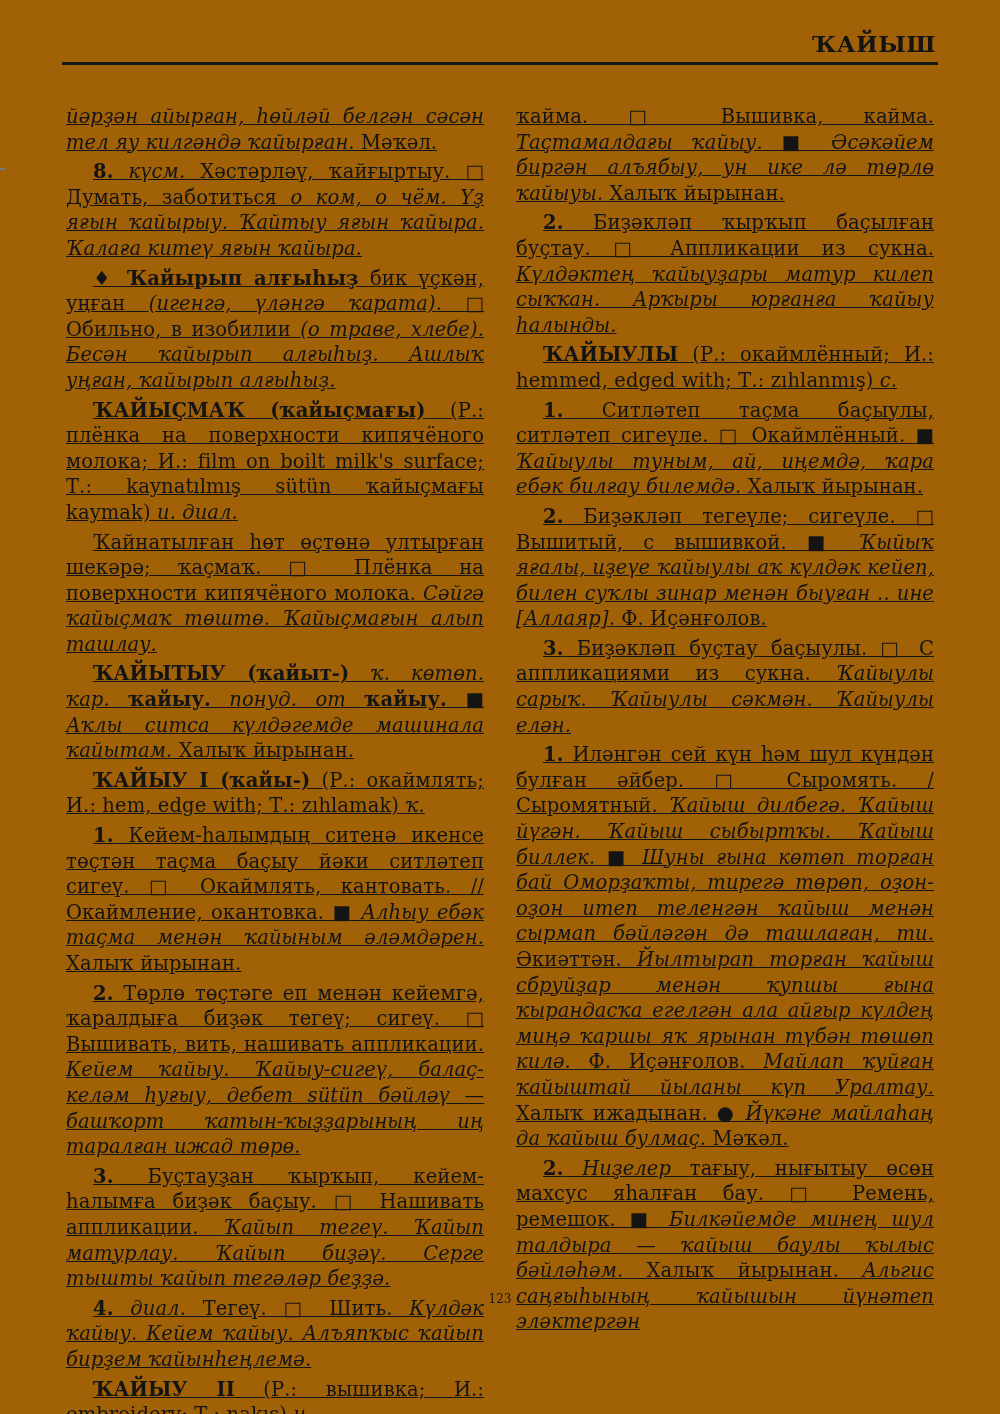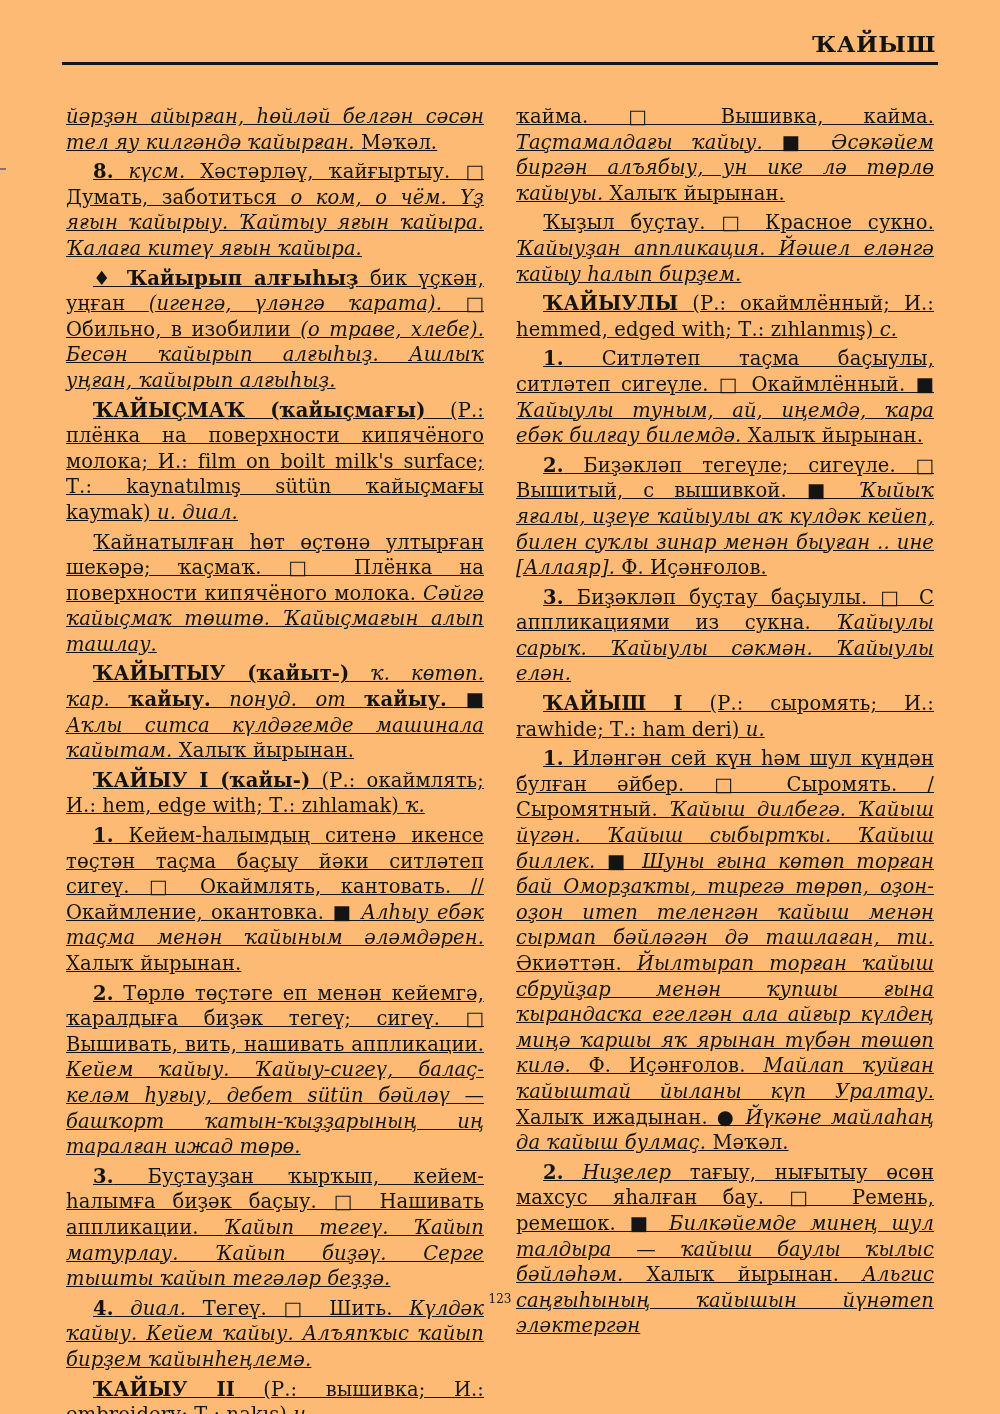--- a/index.html
+++ b/index.html
@@ -4,21 +4,21 @@
 <style>
   html, body { margin: 0; padding: 0; }
   body {
     width: 1000px; height: 1414px;
     background: #e8e8e8;
     font-family: "DejaVu Serif", "Liberation Serif", serif;
   }
   .page {
     position: relative;
     width: 1000px; height: 1414px;
-    background: #fdba74;
+    background: #a16207;
     color: #141414;
     overflow: hidden;
   }
   .running-head {
     position: absolute;
     top: 30px; left: 62px; right: 64px;
     text-align: right;
     font-weight: bold;
     font-size: 23px;
     letter-spacing: 0.5px;
@@ -82,24 +82,23 @@
         <p class="para"><span class="b">ҠАЙЫУ I (ҡайы-)</span><span> (Р.: окаймлять; И.: hem, edge with; Т.: zıhlamak) </span><span class="i">ҡ.</span></p>
         <p class="para"><span class="b">1.</span><span> Кейем-һалымдың ситенә икенсе төҫтән таҫма баҫыу йәки ситләтеп сигеү. □ Окаймлять, кантовать. // Окаймление, окантовка. ■ </span><span class="i">Алһыу ебәк таҫма менән ҡайыным әләмдәрен.</span><span> Халыҡ йырынан.</span></p>
         <p class="para"><span class="b">2.</span><span> Төрлө төҫтәге еп менән кейемгә, ҡаралдыға биҙәк тегеү; сигеү. □ Вышивать, вить, нашивать аппликации. </span><span class="i">Кейем ҡайыу. Ҡайыу-сигеү, балаҫ-келәм һуғыу, дебет sütün бәйләү — башҡорт ҡатын-ҡыҙҙарының иң таралған ижад төрө.</span></p>
         <p class="para"><span class="b">3.</span><span> Буҫтауҙан ҡырҡып, кейем-һалымға биҙәк баҫыу. □ Нашивать аппликации. </span><span class="i">Ҡайып тегеү. Ҡайып матурлау. Ҡайып биҙәү. Серге тышты ҡайып тегәләр беҙҙә.</span></p>
         <p class="para"><span class="b">4.</span><span class="i"> диал.</span><span> Тегеү. □ Шить. </span><span class="i">Күлдәк ҡайыу. Кейем ҡайыу. Алъяпҡыс ҡайып бирҙем ҡайынһеңлемә.</span></p>
         <p class="para"><span class="b">ҠАЙЫУ II</span><span> (Р.: вышивка; И.: embroidery; Т.: nakış) </span><span class="i">и.</span></p>
         <p class="para"><span class="b">1.</span><span> Кейемдең, ҡаралдының ситенә тотҡан таҫма йәки ситләтеп сиккән сигеү;</span></p>
       </div>
     <div class="col">
         <p class="para noindent"><span>ҡайма. □ Вышивка, кайма. </span><span class="i">Таҫтамалдағы ҡайыу.</span><span> ■ </span><span class="i">Әсәкәйем биргән алъябыу, ун ике лә төрлө ҡайыуы.</span><span> Халыҡ йырынан.</span></p>
-        <p class="para"><span>Ҡыҙыл буҫтау. □ Красное сукно. </span><span class="i">Ҡайыуҙан аппликация. Йәшел еләнгә ҡайыу һалып бирҙем.</span></p>
+        <p class="para"><span class="b">2.</span><span> Биҙәкләп ҡырҡып баҫылған буҫтау. □ Аппликации из сукна. </span><span class="i">Күлдәктең ҡайыуҙары матур килеп сыҡҡан. Арҡыры юрғанға ҡайыу һалынды.</span></p>
         <p class="para"><span class="b">ҠАЙЫУЛЫ</span><span> (Р.: окаймлённый; И.: hemmed, edged with; Т.: zıhlanmış) </span><span class="i">с.</span></p>
         <p class="para"><span class="b">1.</span><span> Ситләтеп таҫма баҫыулы, ситләтеп сигеүле. □ Окаймлённый. ■ </span><span class="i">Ҡайыулы туным, ай, иңемдә, ҡара ебәк билғау билемдә.</span><span> Халыҡ йырынан.</span></p>
         <p class="para"><span class="b">2.</span><span> Биҙәкләп тегеүле; сигеүле. □ Вышитый, с вышивкой. ■ </span><span class="i">Ҡыйыҡ яғалы, иҙеүе ҡайыулы аҡ күлдәк кейеп, билен суҡлы зинар менән быуған .. ине [Аллаяр].</span><span> Ф. Иҫәнғолов.</span></p>
         <p class="para"><span class="b">3.</span><span> Биҙәкләп буҫтау баҫыулы. □ С аппликациями из сукна. </span><span class="i">Ҡайыулы сарыҡ. Ҡайыулы сәкмән. Ҡайыулы елән.</span></p>
-        <p class="para"><span class="b">ҠАЙЫШ I</span><span> (Р.: сыромять; И.: rawhide; Т.: ham deri) </span><span class="i">и.</span></p>
         <p class="para"><span class="b">1.</span><span> Иләнгән сей күн һәм шул күндән булған әйбер. □ Сыромять. / Сыромятный. </span><span class="i">Ҡайыш дилбегә. Ҡайыш йүгән. Ҡайыш сыбыртҡы. Ҡайыш биллек.</span><span> ■ </span><span class="i">Шуны ғына көтөп торған бай Оморҙаҡты, тирегә төрөп, оҙон-оҙон итеп теленгән ҡайыш менән сырмап бәйләгән дә ташлаған, ти.</span><span> Әкиәттән. </span><span class="i">Йылтырап торған ҡайыш сбруйҙар менән ҡупшы ғына ҡырандасҡа егелгән ала айғыр күлдең миңә ҡаршы яҡ ярынан түбән төшөп килә.</span><span> Ф. Иҫәнғолов. </span><span class="i">Майлап ҡуйған ҡайыштай йыланы күп Уралтау.</span><span> Халыҡ ижадынан. ● </span><span class="i">Йүкәне майлаһаң да ҡайыш булмаҫ.</span><span> Мәҡәл.</span></p>
         <p class="para"><span class="b">2.</span><span class="i"> Ниҙелер </span><span>тағыу, нығытыу өсөн махсус яһалған бау. □ Ремень, ремешок. ■ </span><span class="i">Билкәйемде минең шул талдыра — ҡайыш баулы ҡылыс бәйләһәм.</span><span> Халыҡ йырынан. </span><span class="i">Альгис саңғыһының ҡайышын йүнәтеп эләктергән</span></p>
       </div>
   </div>
   <div class="folio">123</div>
 </div>
 
 </body></html>

